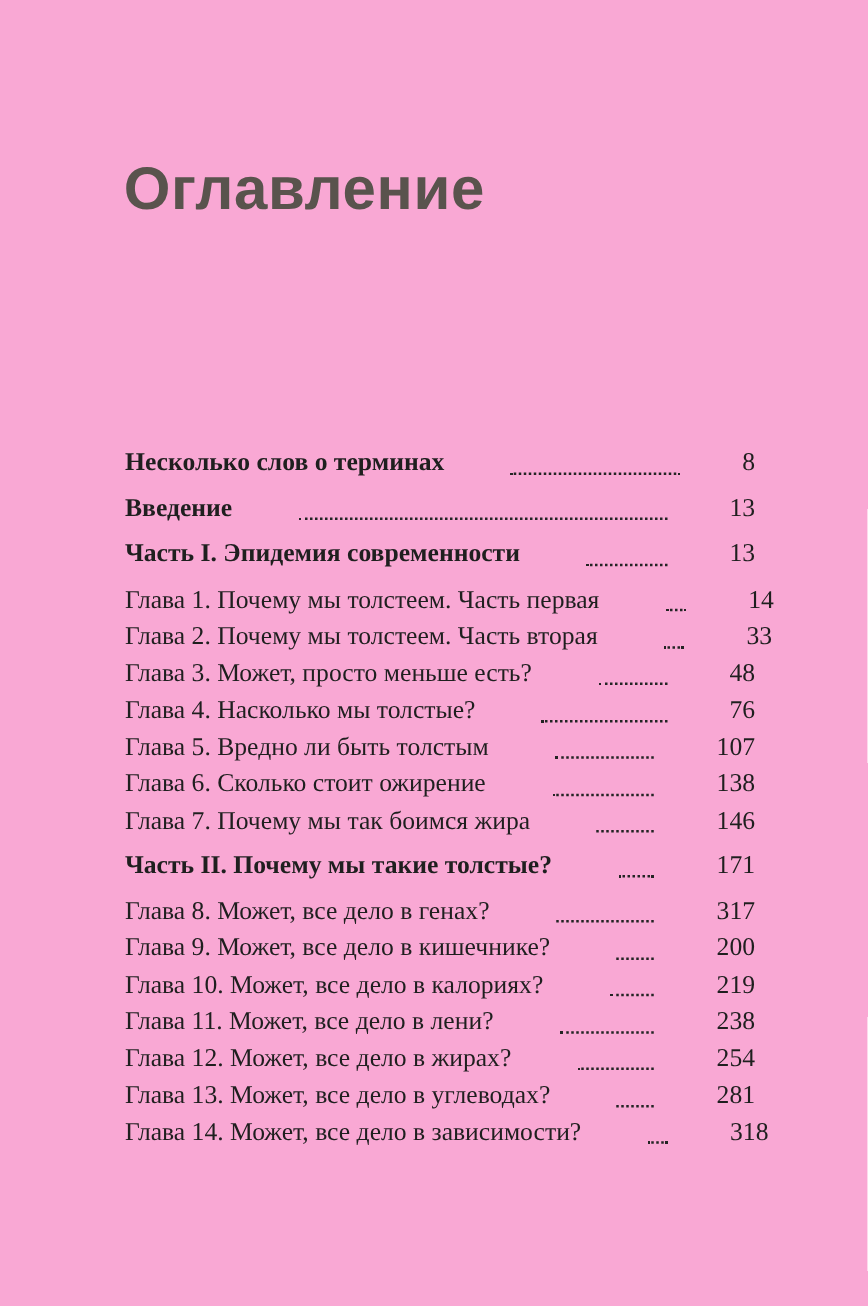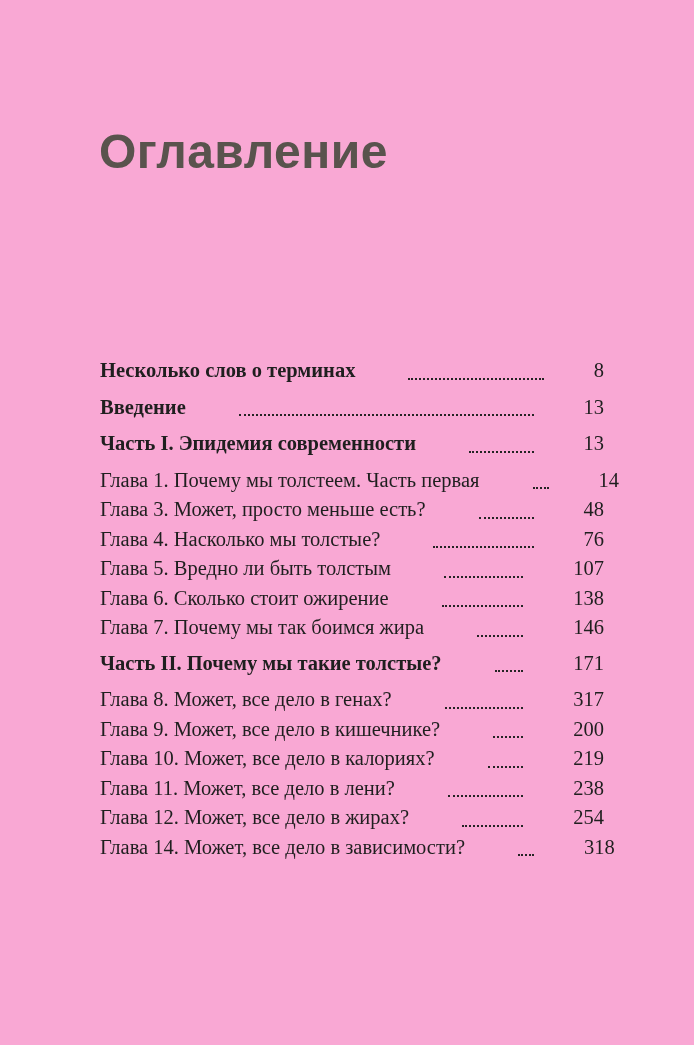--- a/index.html
+++ b/index.html
@@ -91,20 +91,25 @@
     <span class="dots"></span>
     <span class="pagenum">13</span>
   </div>
 
   <div class="toc-row">
     <span class="label">Глава 1. Почему мы толстеем. Часть первая</span>
     <span class="dots"></span>
     <span class="pagenum">14</span>
   </div>
 
+  <div class="toc-row">
+    <span class="label">Глава 2. Почему мы толстеем. Часть вторая</span>
+    <span class="dots"></span>
+    <span class="pagenum">33</span>
+  </div>
 
   <div class="toc-row">
     <span class="label">Глава 3. Может, просто меньше есть?</span>
     <span class="dots"></span>
     <span class="pagenum">48</span>
   </div>
 
   <div class="toc-row">
     <span class="label">Глава 4. Насколько мы толстые?</span>
     <span class="dots"></span>
@@ -158,20 +163,25 @@
     <span class="dots"></span>
     <span class="pagenum">238</span>
   </div>
 
   <div class="toc-row">
     <span class="label">Глава 12. Может, все дело в жирах?</span>
     <span class="dots"></span>
     <span class="pagenum">254</span>
   </div>
 
+  <div class="toc-row">
+    <span class="label">Глава 13. Может, все дело в углеводах?</span>
+    <span class="dots"></span>
+    <span class="pagenum">281</span>
+  </div>
 
   <div class="toc-row">
     <span class="label">Глава 14. Может, все дело в зависимости?</span>
     <span class="dots"></span>
     <span class="pagenum">318</span>
   </div>
 </div>
 </div>
 
 </body></html>

